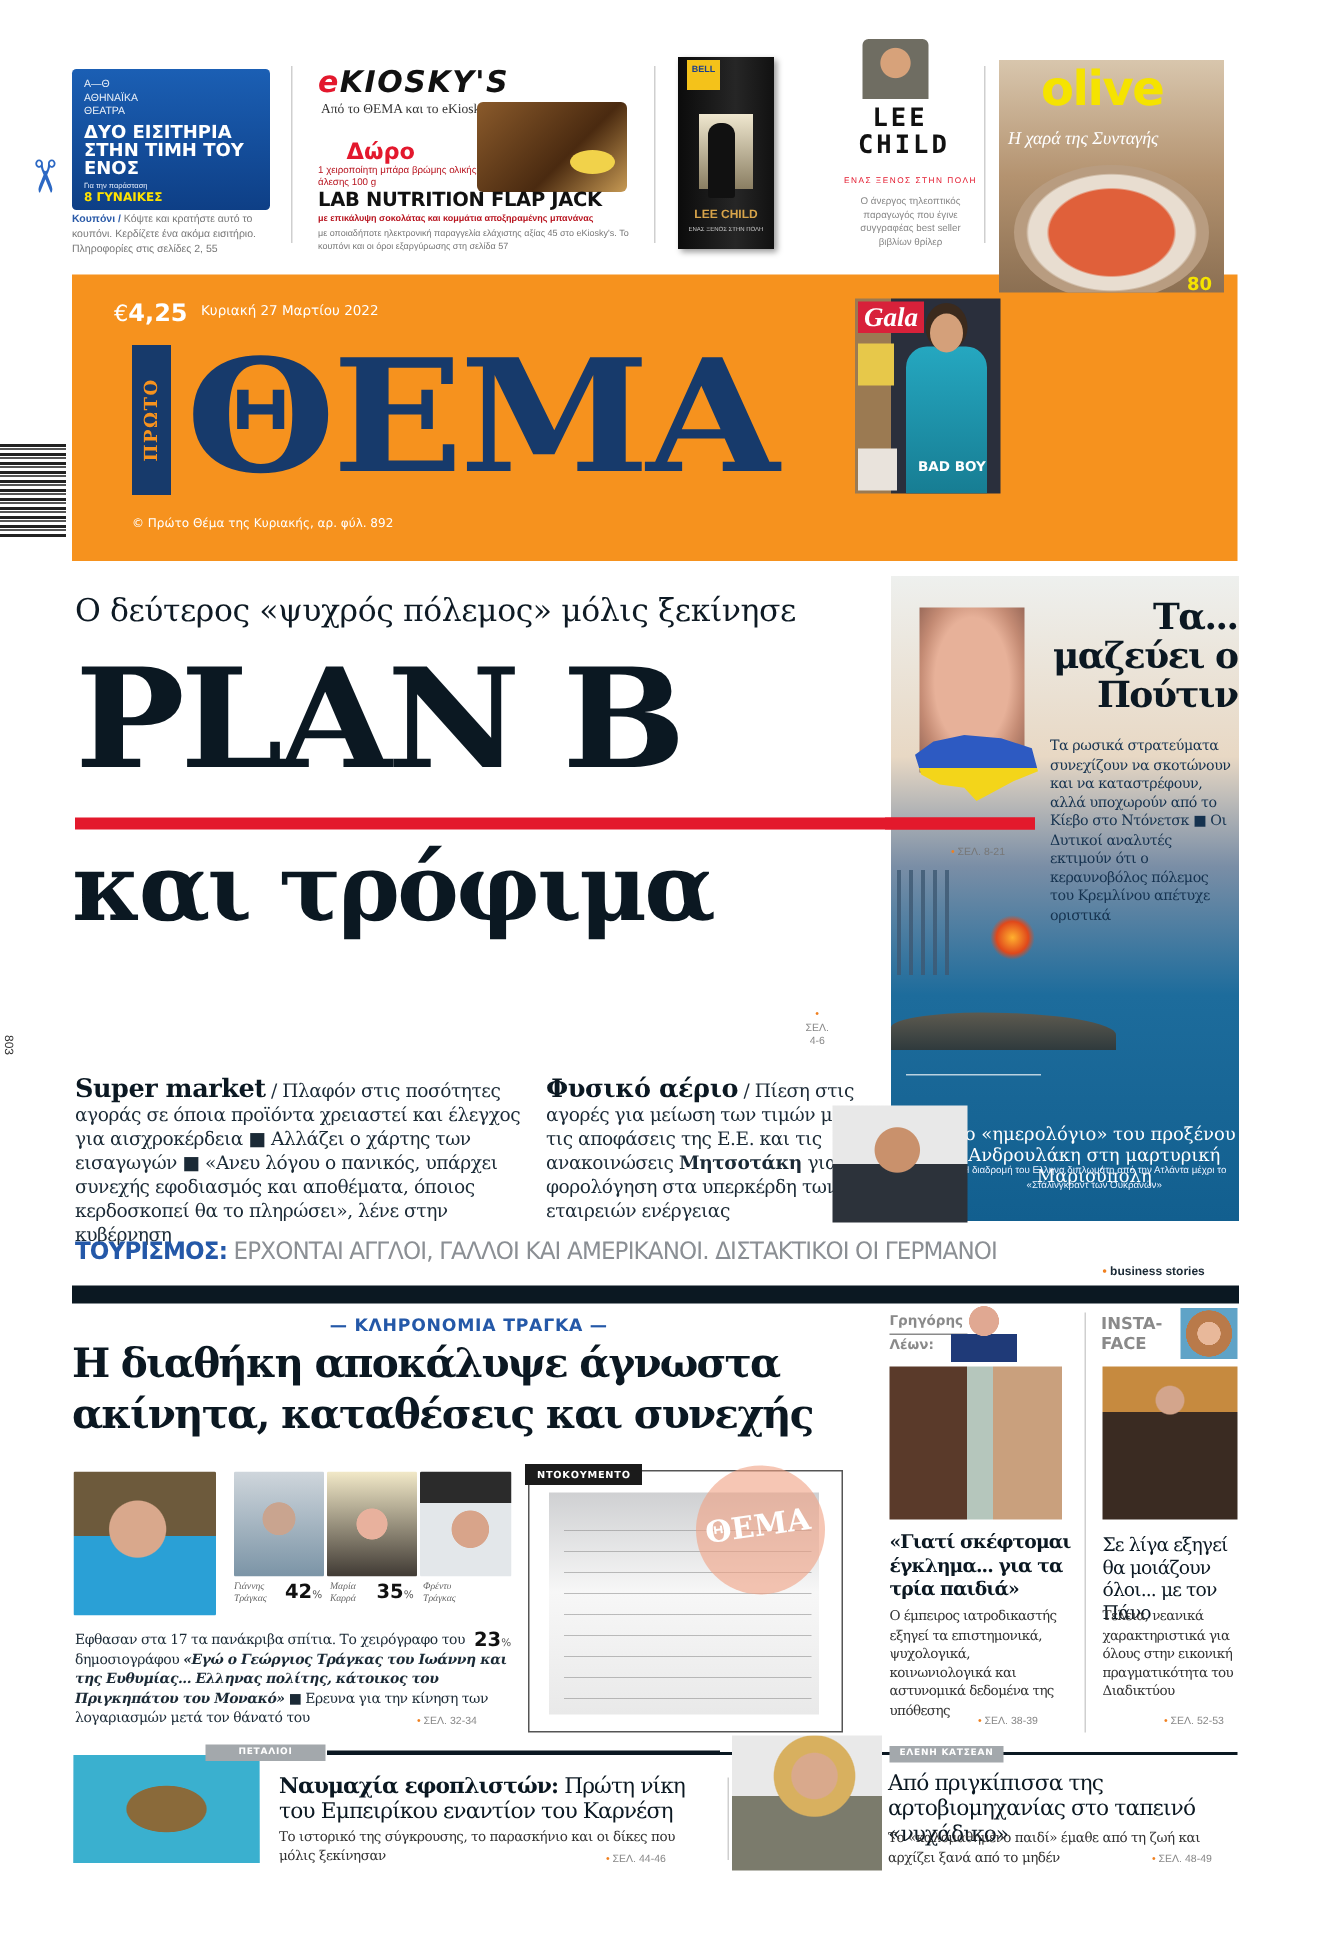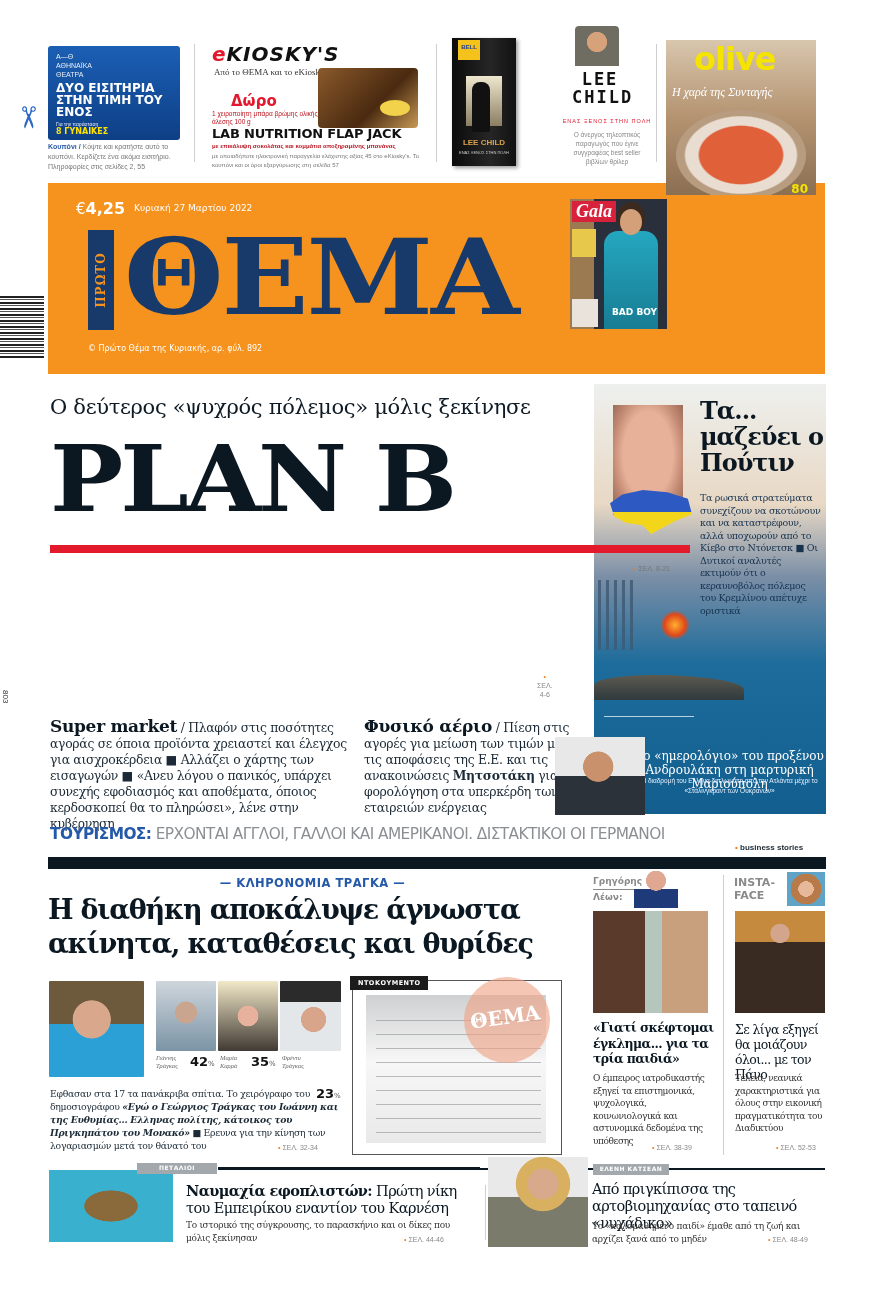--- a/index.html
+++ b/index.html
@@ -81,21 +81,21 @@
   .col1 { left: 50px; top: 718px; width: 305px; }
   .col2 { left: 364px; top: 718px; width: 230px; }
 
   .diplomat { left: 555px; top: 737px; width: 90px; height: 78px; background: radial-gradient(circle at 48% 38%, #c9916c 0 22%, transparent 23%), linear-gradient(180deg,#e8e8e8 0 50%,#2c323a 50%); border-radius: 0 0 0 0; }
 
   
   .putin-box { left: 594px; top: 384px; width: 232px; height: 430px; background: linear-gradient(180deg,#eef0ee 0%,#e8d8c4 28%,#7a8ea6 45%,#1d6c9c 65%,#125f8f 100%); overflow: hidden; }
   .putin-face { left: 613px; top: 405px; width: 70px; height: 110px; background: radial-gradient(ellipse at 50% 45%, #e7b199 0 50%, #c48b74 70%, #8a5d4f); }
   .ukraine { left: 610px; top: 490px; width: 82px; height: 44px; background: linear-gradient(180deg,#2d5ac2 0 50%,#f3d51a 50%); clip-path: polygon(0 30%,15% 10%,40% 0,70% 5%,95% 20%,100% 55%,80% 70%,60% 90%,50% 100%,40% 80%,20% 75%,5% 60%); }
   .putin-red { left: 590px; top: 545px; width: 100px; height: 8px; background: #e3192c; }
-  .putin-title { left: 700px; top: 398px; width: 125px; font-family: "DejaVu Serif", serif; font-weight: bold; font-size: 24px; line-height: 26px; color: #0b1822; letter-spacing: -1px; text-align: left; }
+  .putin-title { left: 700px; top: 398px; width: 125px; font-family: "DejaVu Serif", serif; font-weight: bold; font-size: 24px; line-height: 26px; color: #0b1822; letter-spacing: -1px; text-align: right; }
   .putin-desc { left: 700px; top: 492px; width: 122px; font-family: "DejaVu Serif", serif; font-size: 9.5px; line-height: 12.5px; color: #15324f; letter-spacing: -0.3px; }
   .putin-sel { left: 634px; top: 565px; font-family: "Liberation Sans", sans-serif; font-size: 7px; color: #777; }
   .putin-sel .dot, .dot { color: #f08020; }
   .cranes { left: 598px; top: 580px; width: 40px; height: 70px; background: repeating-linear-gradient(90deg,#3d5872 0 3px,transparent 3px 8px); opacity: .8; }
   .fire { left: 660px; top: 610px; width: 30px; height: 30px; background: radial-gradient(circle,#ffb02e,#e0481b 50%,transparent 70%); }
   .land { left: 594px; top: 675px; width: 150px; height: 25px; background: linear-gradient(180deg,#5d5a4f,#2f3a3d); border-radius: 40% 60% 0 0; }
   .thinline { left: 604px; top: 716px; width: 90px; height: 1px; background: #ffffff; opacity: .7; }
   .diary-title { left: 632px; top: 727px; width: 195px; font-family: "DejaVu Serif", serif; font-size: 12px; line-height: 14px; color: #ffffff; text-align: center; margin-top: 22px; }
   .diary-desc { left: 632px; top: 776px; width: 195px; font-family: "Liberation Sans", sans-serif; font-size: 6.5px; line-height: 10px; color: #e8f0ff; text-align: center; }
 
@@ -228,20 +228,21 @@
   <div class="glogo">Gala</div>
   <div class="bb">BAD BOY</div>
 </div>
 
 <div class="abs barcode"></div>
 <div class="abs side-digits">803</div>
 
 <div class="abs kicker">Ο δεύτερος «ψυχρός πόλεμος» μόλις ξεκίνησε</div>
 <div class="abs planb">PLAN B</div>
 <div class="abs fuel">
+  <div>και τρόφιμα</div>
 </div>
 <div class="abs sel-main">
   <div class="dot">•</div>
   <div>ΣΕΛ.</div>
   <div>4-6</div>
 </div>
 
 <div class="abs putin-box"></div>
 <div class="abs cranes"></div>
 <div class="abs fire"></div>
@@ -264,21 +265,21 @@
 <div class="abs col col2">
   <b class="h">Φυσικό αέριο</b><span> / </span><span>Πίεση στις αγορές για μείωση των τιμών μετά τις αποφάσεις της Ε.Ε. και τις ανακοινώσεις </span><b>Μητσοτάκη</b><span> για φορολόγηση στα υπερκέρδη των εταιρειών ενέργειας</span>
 </div>
 <div class="abs diplomat"></div>
 
 <div class="abs tourism"><b>ΤΟΥΡΙΣΜΟΣ:</b><span> ΕΡΧΟΝΤΑΙ ΑΓΓΛΟΙ, ΓΑΛΛΟΙ ΚΑΙ ΑΜΕΡΙΚΑΝΟΙ. ΔΙΣΤΑΚΤΙΚΟΙ ΟΙ ΓΕΡΜΑΝΟΙ</span></div>
 <div class="abs business"><span class="dot">•</span> <span>business stories</span></div>
 <div class="abs blackbar"></div>
 
 <div class="abs inh-kicker">— ΚΛΗΡΟΝΟΜΙΑ ΤΡΑΓΚΑ —</div>
-<div class="abs inh-title">Η διαθήκη αποκάλυψε άγνωστα ακίνητα, καταθέσεις και θυρίδες</div>
+<div class="abs inh-title">Η διαθήκη αποκάλυψε άγνωστα ακίνητα, καταθέσεις και συνεχής</div>
 <div class="photo ph-main"></div>
 <div class="photo ph-1"></div>
 <div class="photo ph-2"></div>
 <div class="photo ph-3"></div>
 <div class="heir" style="left:156px;width:30px;">Γιάννης Τράγκας</div>
 <div class="pct" style="left:190px;"><span>42</span><small>%</small></div>
 <div class="heir" style="left:220px;width:30px;">Μαρία Καρρά</div>
 <div class="pct" style="left:251px;"><span>35</span><small>%</small></div>
 <div class="heir" style="left:282px;width:30px;">Φρέντυ Τράγκας</div>
 <div class="pct" style="left:316px;margin-top:32px;"><span>23</span><small>%</small></div>

